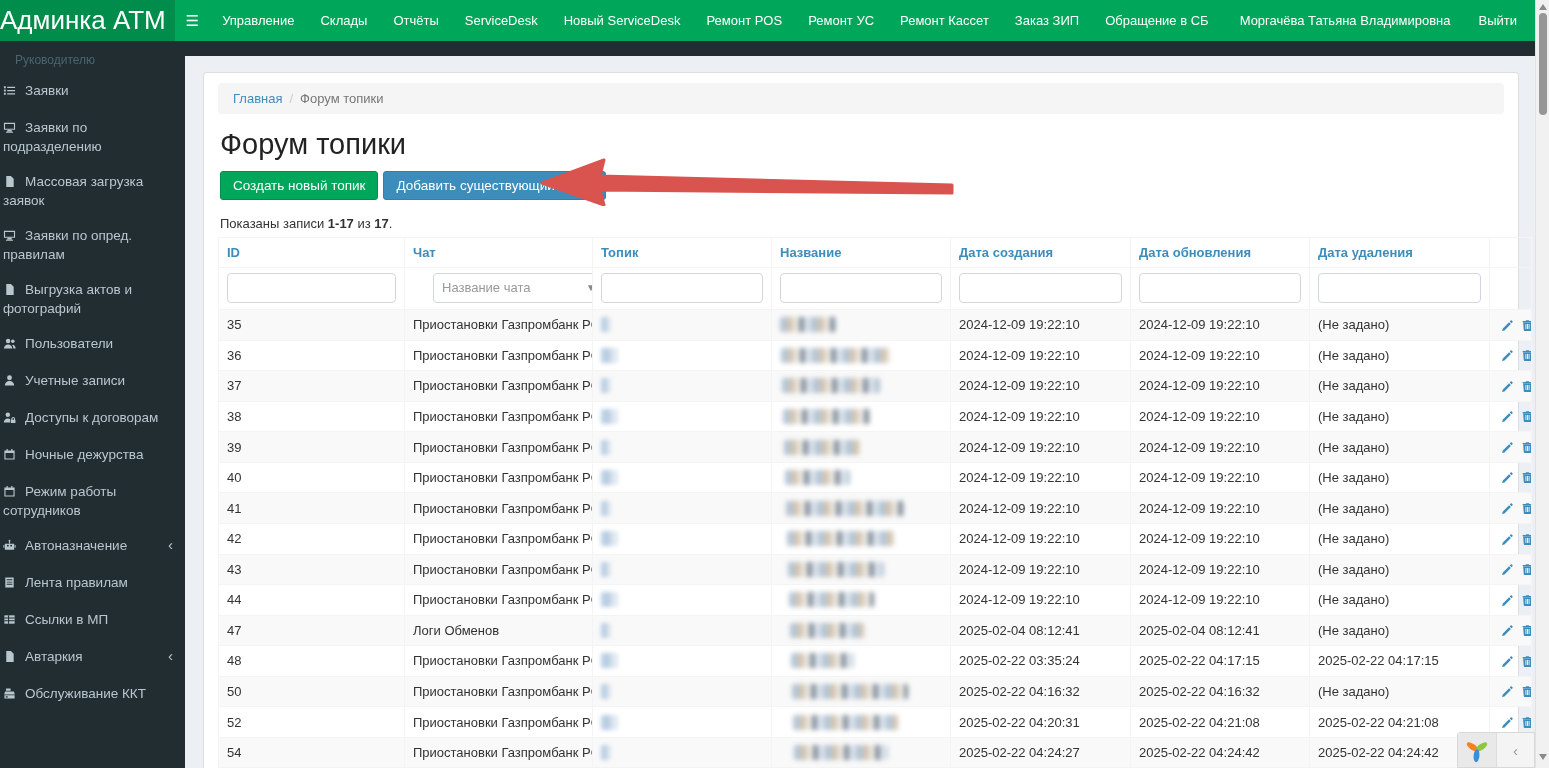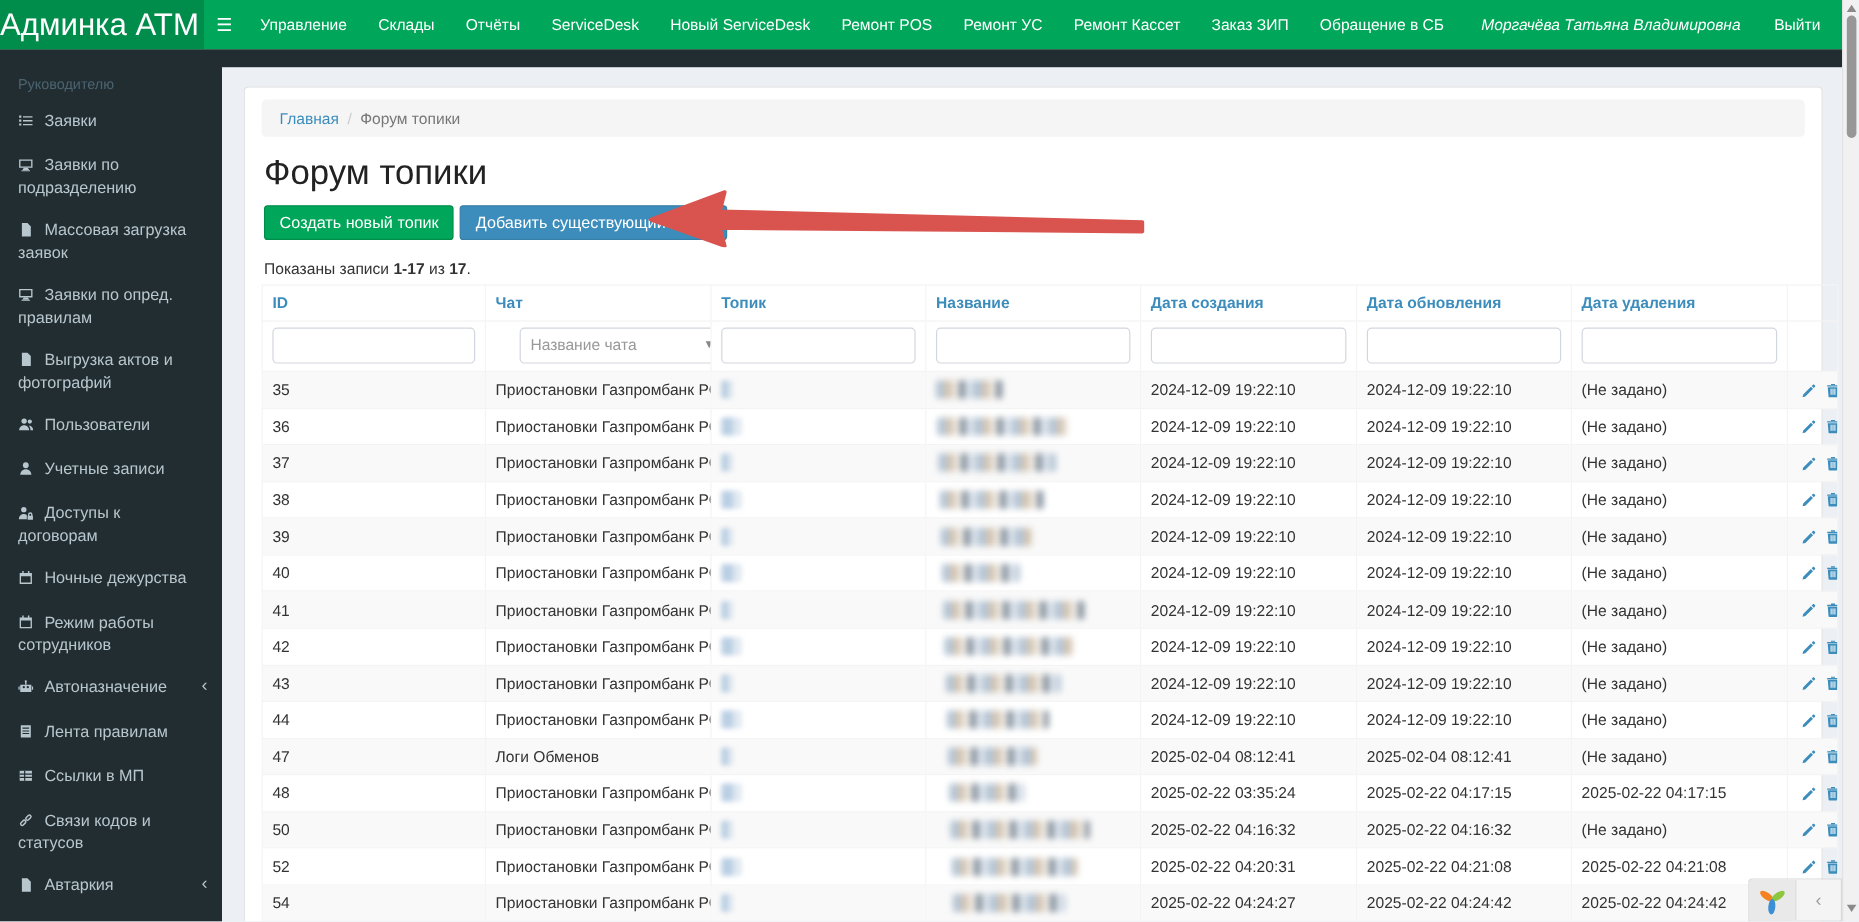--- a/index.html
+++ b/index.html
@@ -8,28 +8,28 @@
   .app { position:relative; width:1549px; height:768px; }
 
   
   .navbar { position:absolute; left:0; top:0; width:1535px; height:41px; background:#00a65a; display:flex; z-index:5; }
   .brand { width:185px; height:41px; background:#008d4c; color:#fff; font-size:26px; line-height:41px; text-align:left; cursor:pointer; }
   .nav-main { flex:1; display:flex; align-items:stretch; }
   .hamburger { width:34px; color:#fff; font-size:15px; display:flex; align-items:center; justify-content:center; cursor:pointer; }
   .nav-items { display:flex; }
   .nav-link { color:#fff; font-size:13px; padding:0 13px; display:flex; align-items:center; text-decoration:none; cursor:pointer; white-space:nowrap; }
   .nav-right { margin-left:auto; display:flex; align-items:center; }
-  .nav-user { color:#fff; font-size:13px; padding:0 18px; cursor:pointer; white-space:nowrap;font-style:italic; }
+  .nav-user { color:#fff; font-size:13px; padding:0 18px; cursor:pointer; white-space:nowrap; }
   .nav-logout { color:#fff; font-size:13px; padding:0 18px 0 10px; cursor:pointer; }
 
   
   .sidebar { position:absolute; left:0; top:41px; width:185px; height:727px; background:#222d32; z-index:4; }
-  .sidebar-header { color:#4b646f; font-size:12px; padding:12px 15px 6px 15px;margin-top:10px; }
+  .sidebar-header { color:#4b646f; font-size:12px; padding:12px 15px 6px 15px; }
   .sidebar ul { list-style:none; }
-  .side-item { position:relative; display:block; color:#b8c7ce; font-size:13.5px; line-height:17px; padding:9px 26px 9px 15px; cursor:pointer; }
+  .side-item { position:relative; display:block; color:#b8c7ce; font-size:13.5px; line-height:17px; padding:9px 26px 9px 3px; cursor:pointer; }
   .side-item .icon { display:inline-block; width:22px; vertical-align:-2px; color:#b8c7ce; }
   .side-item .icon svg { width:13px; height:13px; fill:currentColor; }
   .side-item .chev { position:absolute; right:12px; top:8px; font-size:15px; color:#b8c7ce; }
 
   
   .main { position:absolute; left:185px; top:41px; width:1350px; height:727px; background:#ecf0f5; }
   .dark-strip { height:15px; background:#222d32; }
   .card { margin:16px 16px 0 18px; background:#fff; border:1px solid #ddd; border-bottom:none; border-radius:4px 4px 0 0; padding:10px 14px 0 14px; height:696px; }
 
   .breadcrumb { background:#f5f5f5; border-radius:4px; padding:8px 15px; font-size:13px; color:#777; }
@@ -183,28 +183,20 @@
               </svg></span><span>Лента правилам</span></a>
         </li>
         <li>
           <a class="side-item"><span class="icon"><svg viewBox="0 0 14 14">
                 <rect x="1.5" y="2.5" width="11" height="9"></rect>
                 <path d="M1.5 5.4h11M1.5 8.4h11M6 2.5v9" stroke="#222d32" stroke-width="1.1" fill="none"></path>
               </svg></span><span>Ссылки в МП</span></a>
         </li>
         <li>
           <a class="side-item"><span class="icon"><svg viewBox="0 0 14 14">
-                <g transform="rotate(-45 7 7)" fill="none" stroke="currentColor" stroke-width="1.3">
-                  <rect x="1" y="5.6" width="5.4" height="2.8" rx="1.4"></rect>
-                  <rect x="7.6" y="5.6" width="5.4" height="2.8" rx="1.4"></rect>
-                </g>
-              </svg></span><span>Связи кодов и статусов</span></a>
-        </li>
-        <li>
-          <a class="side-item"><span class="icon"><svg viewBox="0 0 14 14">
                 <path d="M3.5 1h5l3 3v9h-8z"></path>
               </svg></span><span>Автаркия</span><span class="chev">‹</span></a>
         </li>
         <li>
           <a class="side-item"><span class="icon"><svg viewBox="0 0 14 14">
                 <path d="M3.2 1.5h5v2.6h-5zM2.2 4.8h9.6l.9 3.4H1.3zM1.5 8.9h11v3.6h-11z"></path>
                 <path d="M3 10h2v1.4H3z" fill="#222d32"></path>
               </svg></span><span>Обслуживание ККТ</span></a>
         </li>
       </ul>

